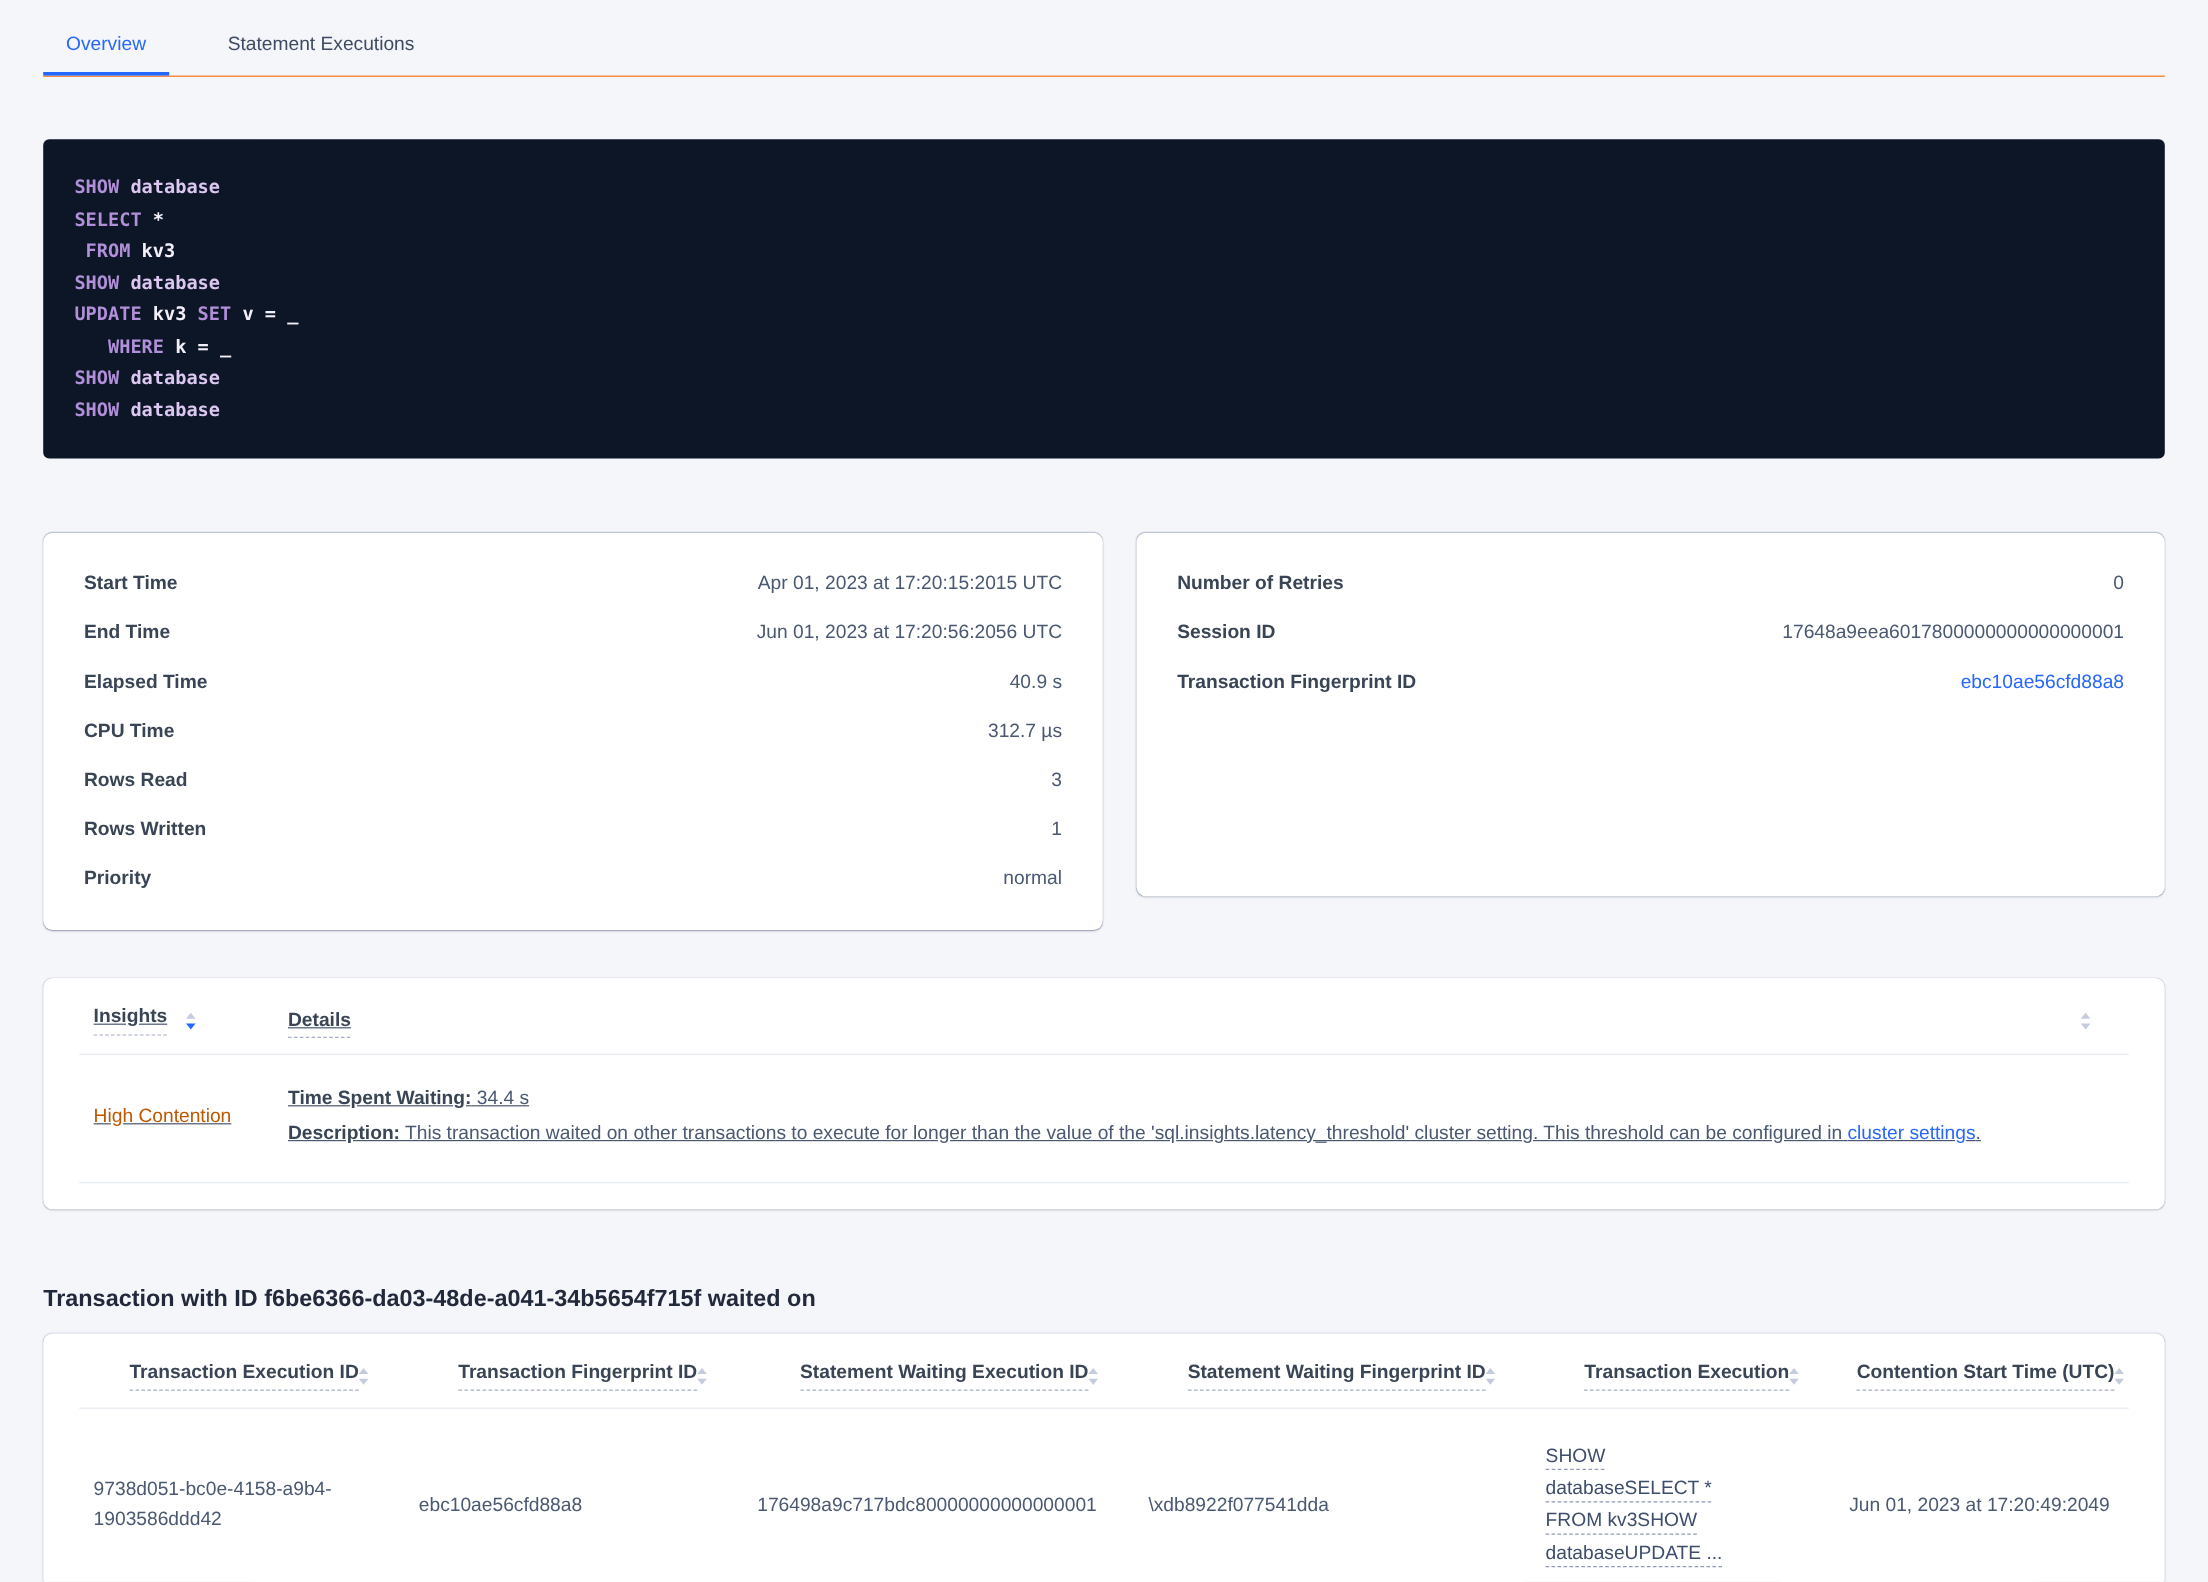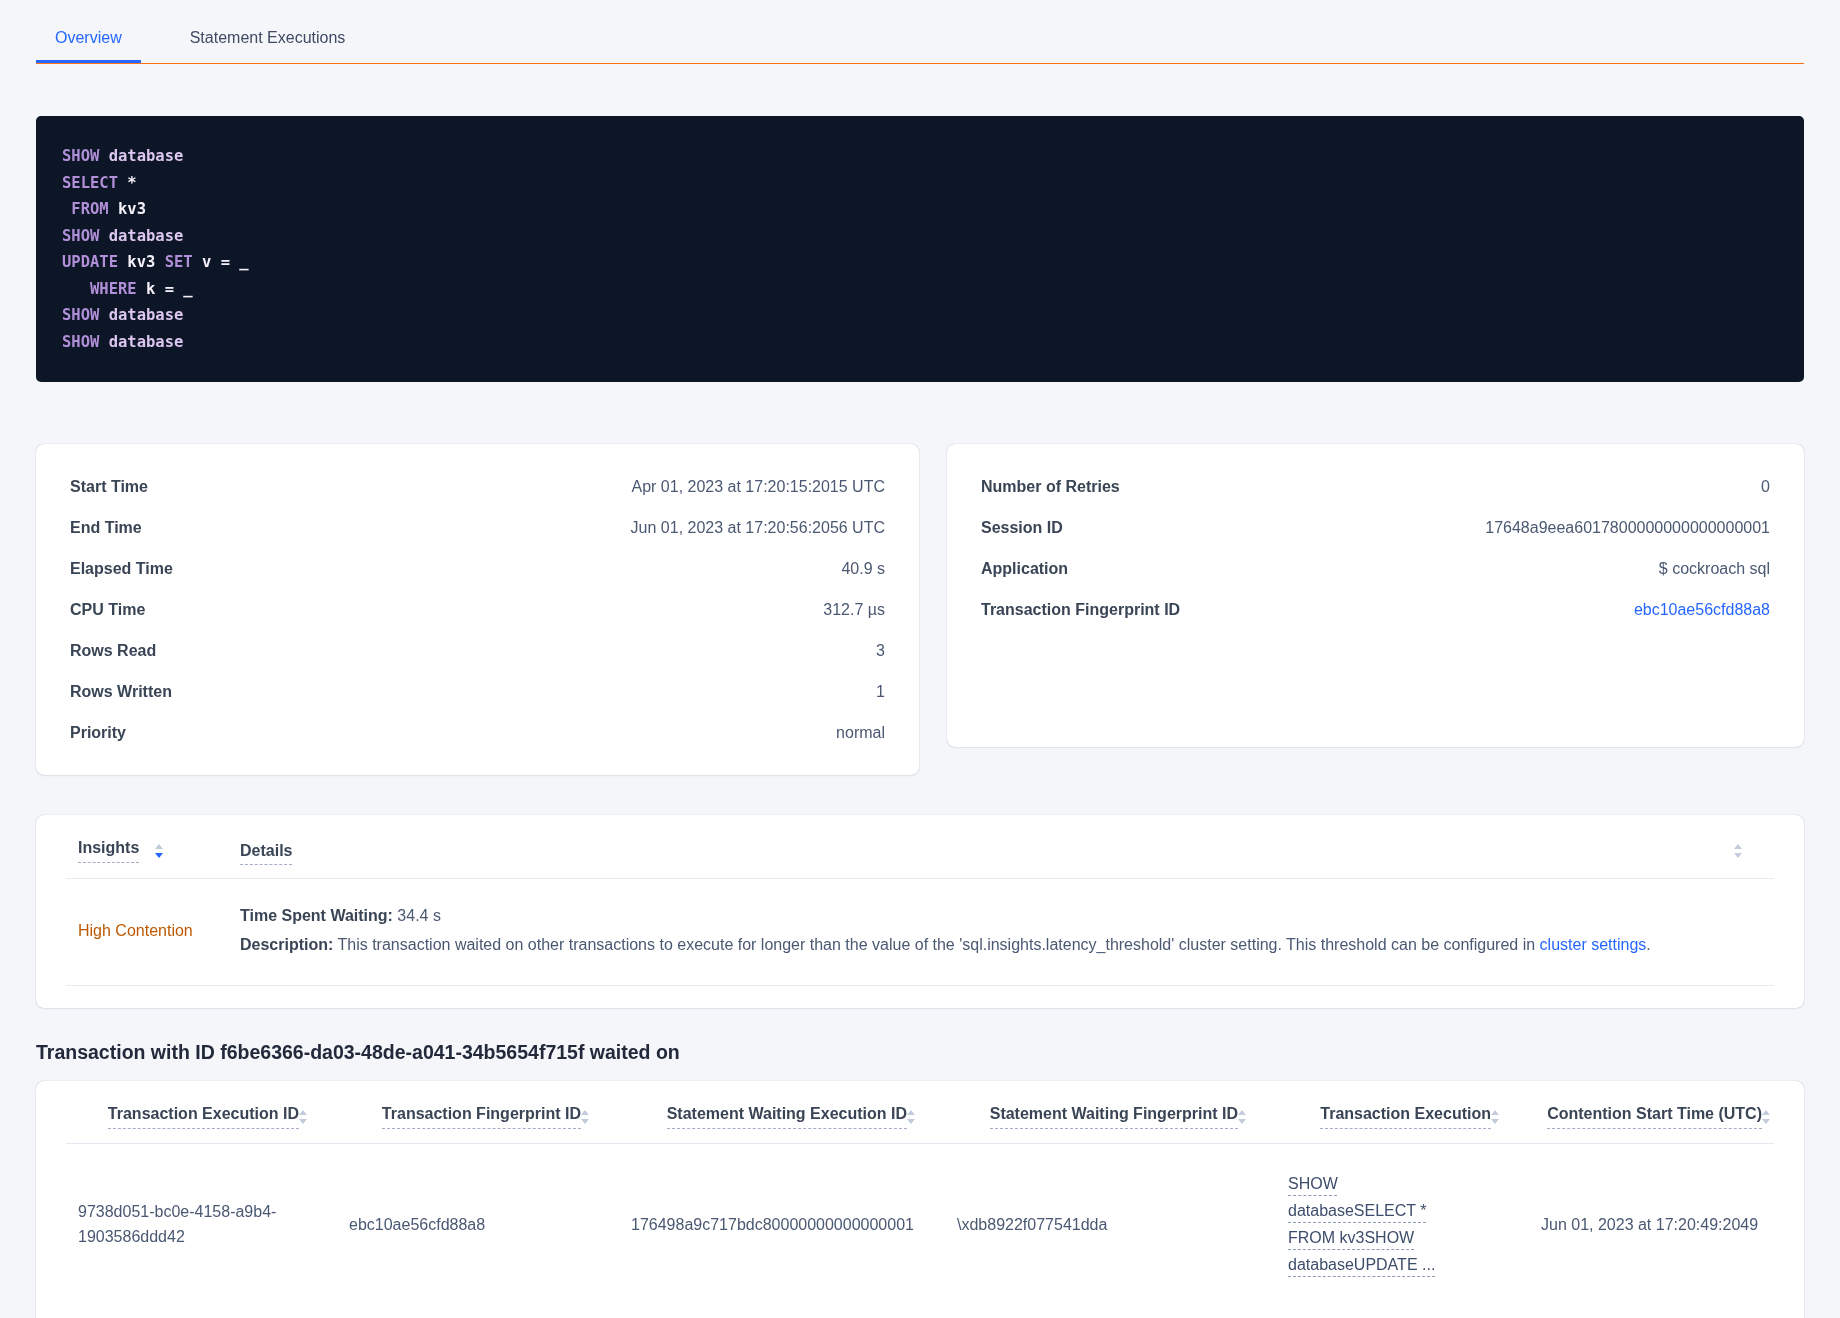--- a/index.html
+++ b/index.html
@@ -46,41 +46,41 @@
   .summary-card{padding:22px 34px;}
   .summary-left{width:883px;}
   .summary-right{flex:1;min-height:303px;}
   .stat-row{display:flex;justify-content:space-between;align-items:center;padding:12px 0;font-size:16px;line-height:17px;}
   .stat-label{font-weight:700;color:#394455;}
   .stat-value{color:#4a5872;text-align:right;}
   .stat-value.link{color:var(--accent);cursor:pointer;}
 
   .divider{border-top:1px solid #e5e9f1;height:0;}
 
-  .insights-card{margin-top:40px;padding:24px 30px 22px;}
+  .insights-card{margin-top:40px;padding:24px 30px 22px;text-decoration:underline;}
   .insights-header{display:flex;align-items:center;}
   .ins-col1{width:174px;padding-left:12px;display:flex;gap:16px;align-items:center;}
   .th-label{font-size:16px;font-weight:700;color:#394455;border-bottom:1px dashed #a3adc4;padding-bottom:5px;cursor:pointer;}
   .insights-card .head-divider{margin-top:15px;}
 
   .sort{display:flex;flex-direction:column;gap:4px;flex:none;cursor:pointer;}
   .sort i{display:block;width:0;height:0;border-left:4.5px solid transparent;border-right:4.5px solid transparent;}
   .sort .up{border-bottom:5px solid #c4cbdc;}
   .sort .down{border-top:5px solid #c4cbdc;}
   .sort.desc .down{border-top-color:var(--accent);}
   .sort-right{margin-left:auto;margin-right:32px;}
 
   .insight-row{display:flex;padding:27px 0 30px;}
   .insight-name{width:174px;padding-left:12px;align-self:center;font-size:16px;color:var(--insight-warning);}
   .insight-details{flex:1;font-size:16px;line-height:20px;color:#4a5872;}
   .insight-details b{color:#394455;font-weight:700;}
   .desc-line{margin-top:9px;}
   .link{color:var(--accent);text-decoration:none;cursor:pointer;}
 
-  .section-heading{margin:32px 0 17px;font-size:19.5px;line-height:24px;font-weight:700;color:#22293a;}
+  .section-heading{margin:62px 0 17px;font-size:19.5px;line-height:24px;font-weight:700;color:#22293a;}
 
   .table-card{padding:24px 30px 22px;}
   .t-header{display:flex;align-items:center;margin-bottom:14px;}
   .t-col{flex:none;}
   .c0{width:283px;padding-left:12px;}
   .c1{width:282px;}
   .c2{width:326px;}
   .c3{width:331px;}
   .c4{width:253px;}
   .c5{flex:1 1 auto;width:auto;}
@@ -152,24 +152,20 @@
     <section class="card summary-card summary-right">
       <div class="stat-row">
         <span class="stat-label">Number of Retries</span>
         <span class="stat-value">0</span>
       </div>
       <div class="stat-row">
         <span class="stat-label">Session ID</span>
         <span class="stat-value">17648a9eea6017800000000000000001</span>
       </div>
       <div class="stat-row">
-        <span class="stat-label">Application</span>
-        <span class="stat-value">$ cockroach sql</span>
-      </div>
-      <div class="stat-row">
         <span class="stat-label">Transaction Fingerprint ID</span>
         <span class="stat-value link">ebc10ae56cfd88a8</span>
       </div>
     </section>
   </div>
 
   <section class="card insights-card">
     <div class="insights-header">
       <div class="ins-col1">
         <span class="th-label">Insights</span>

